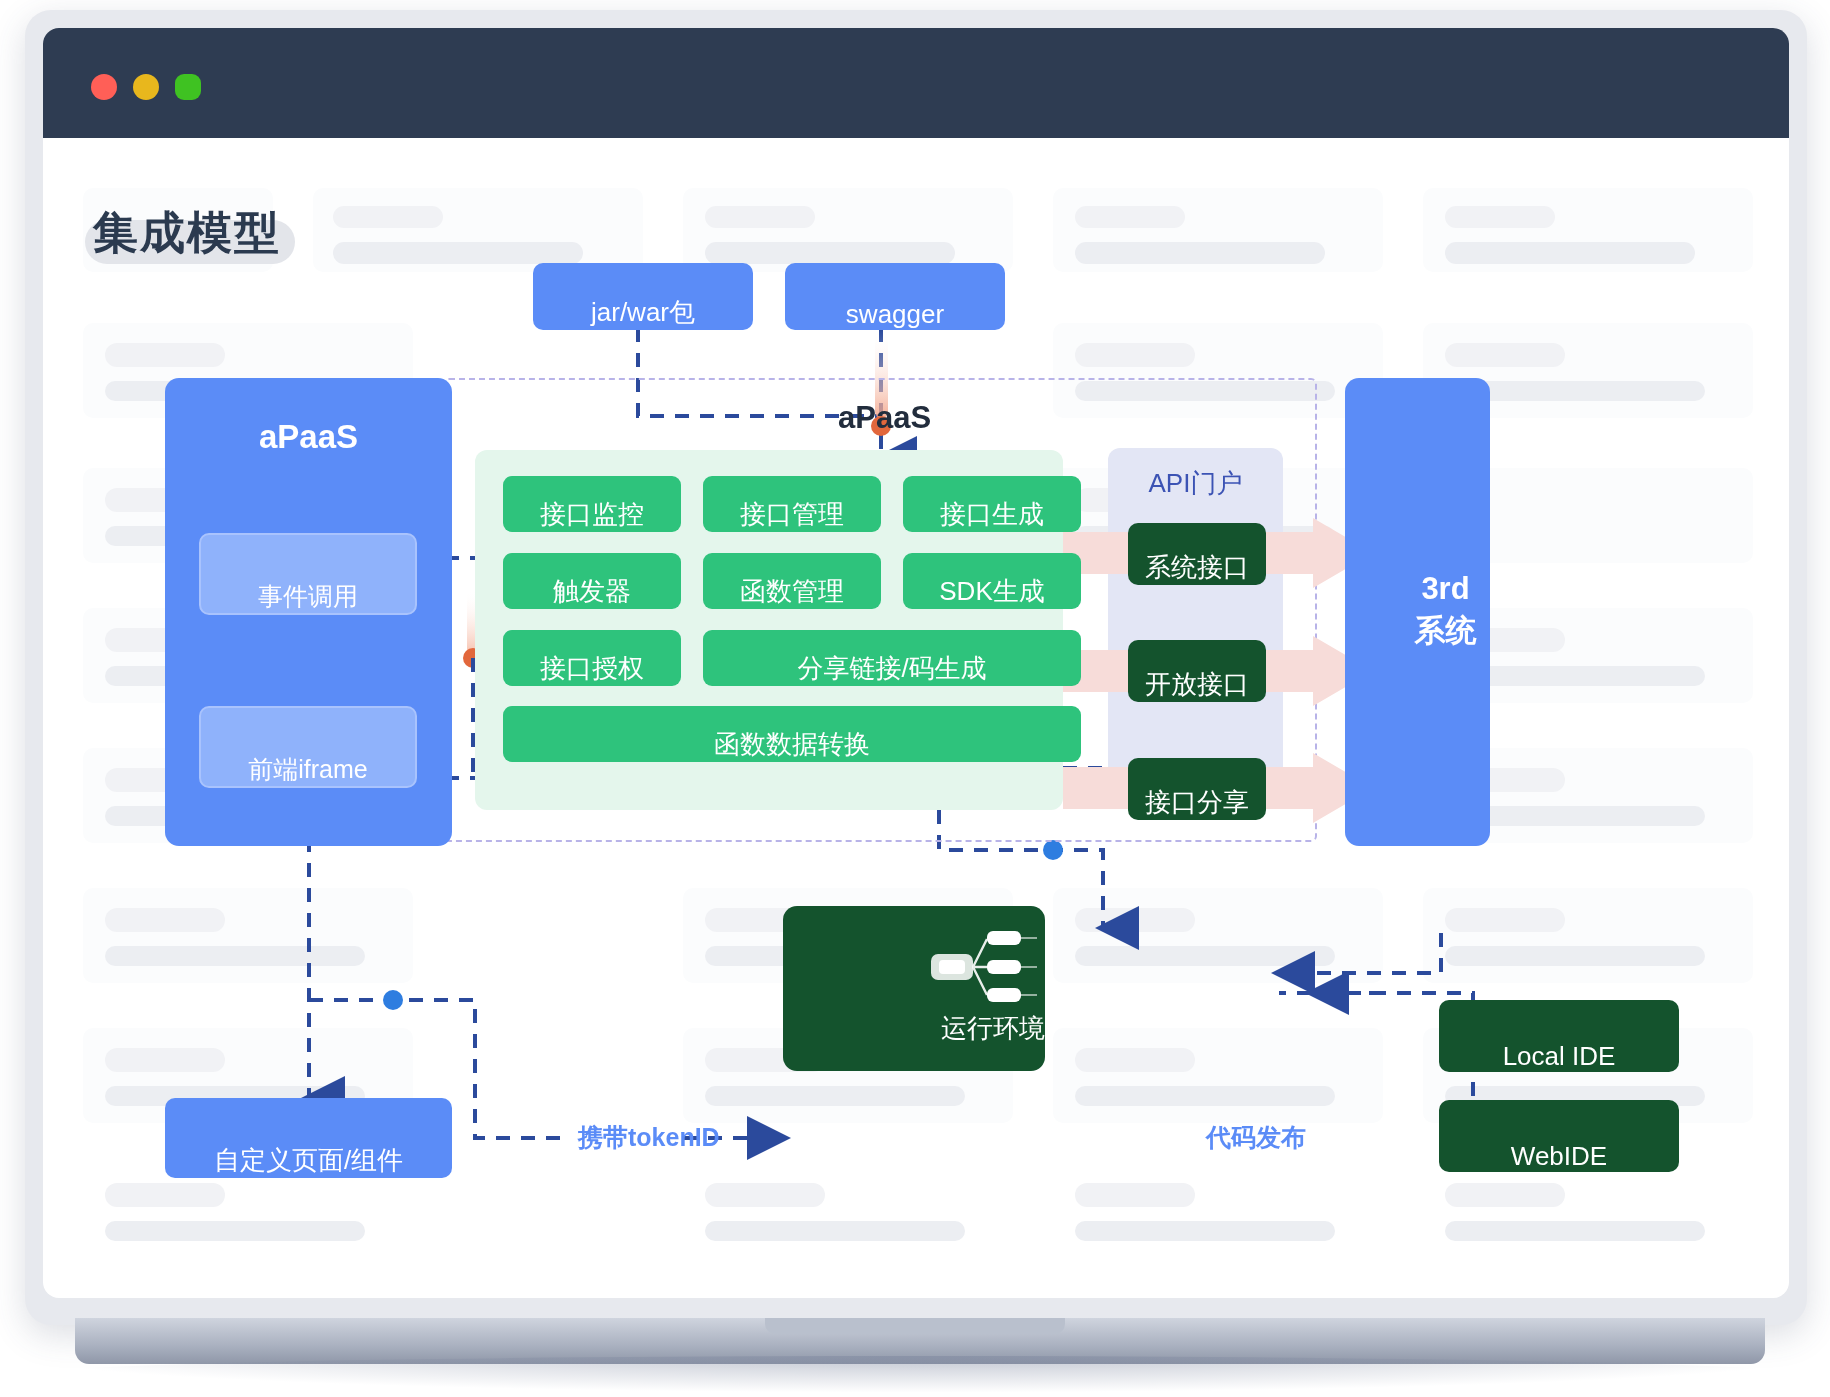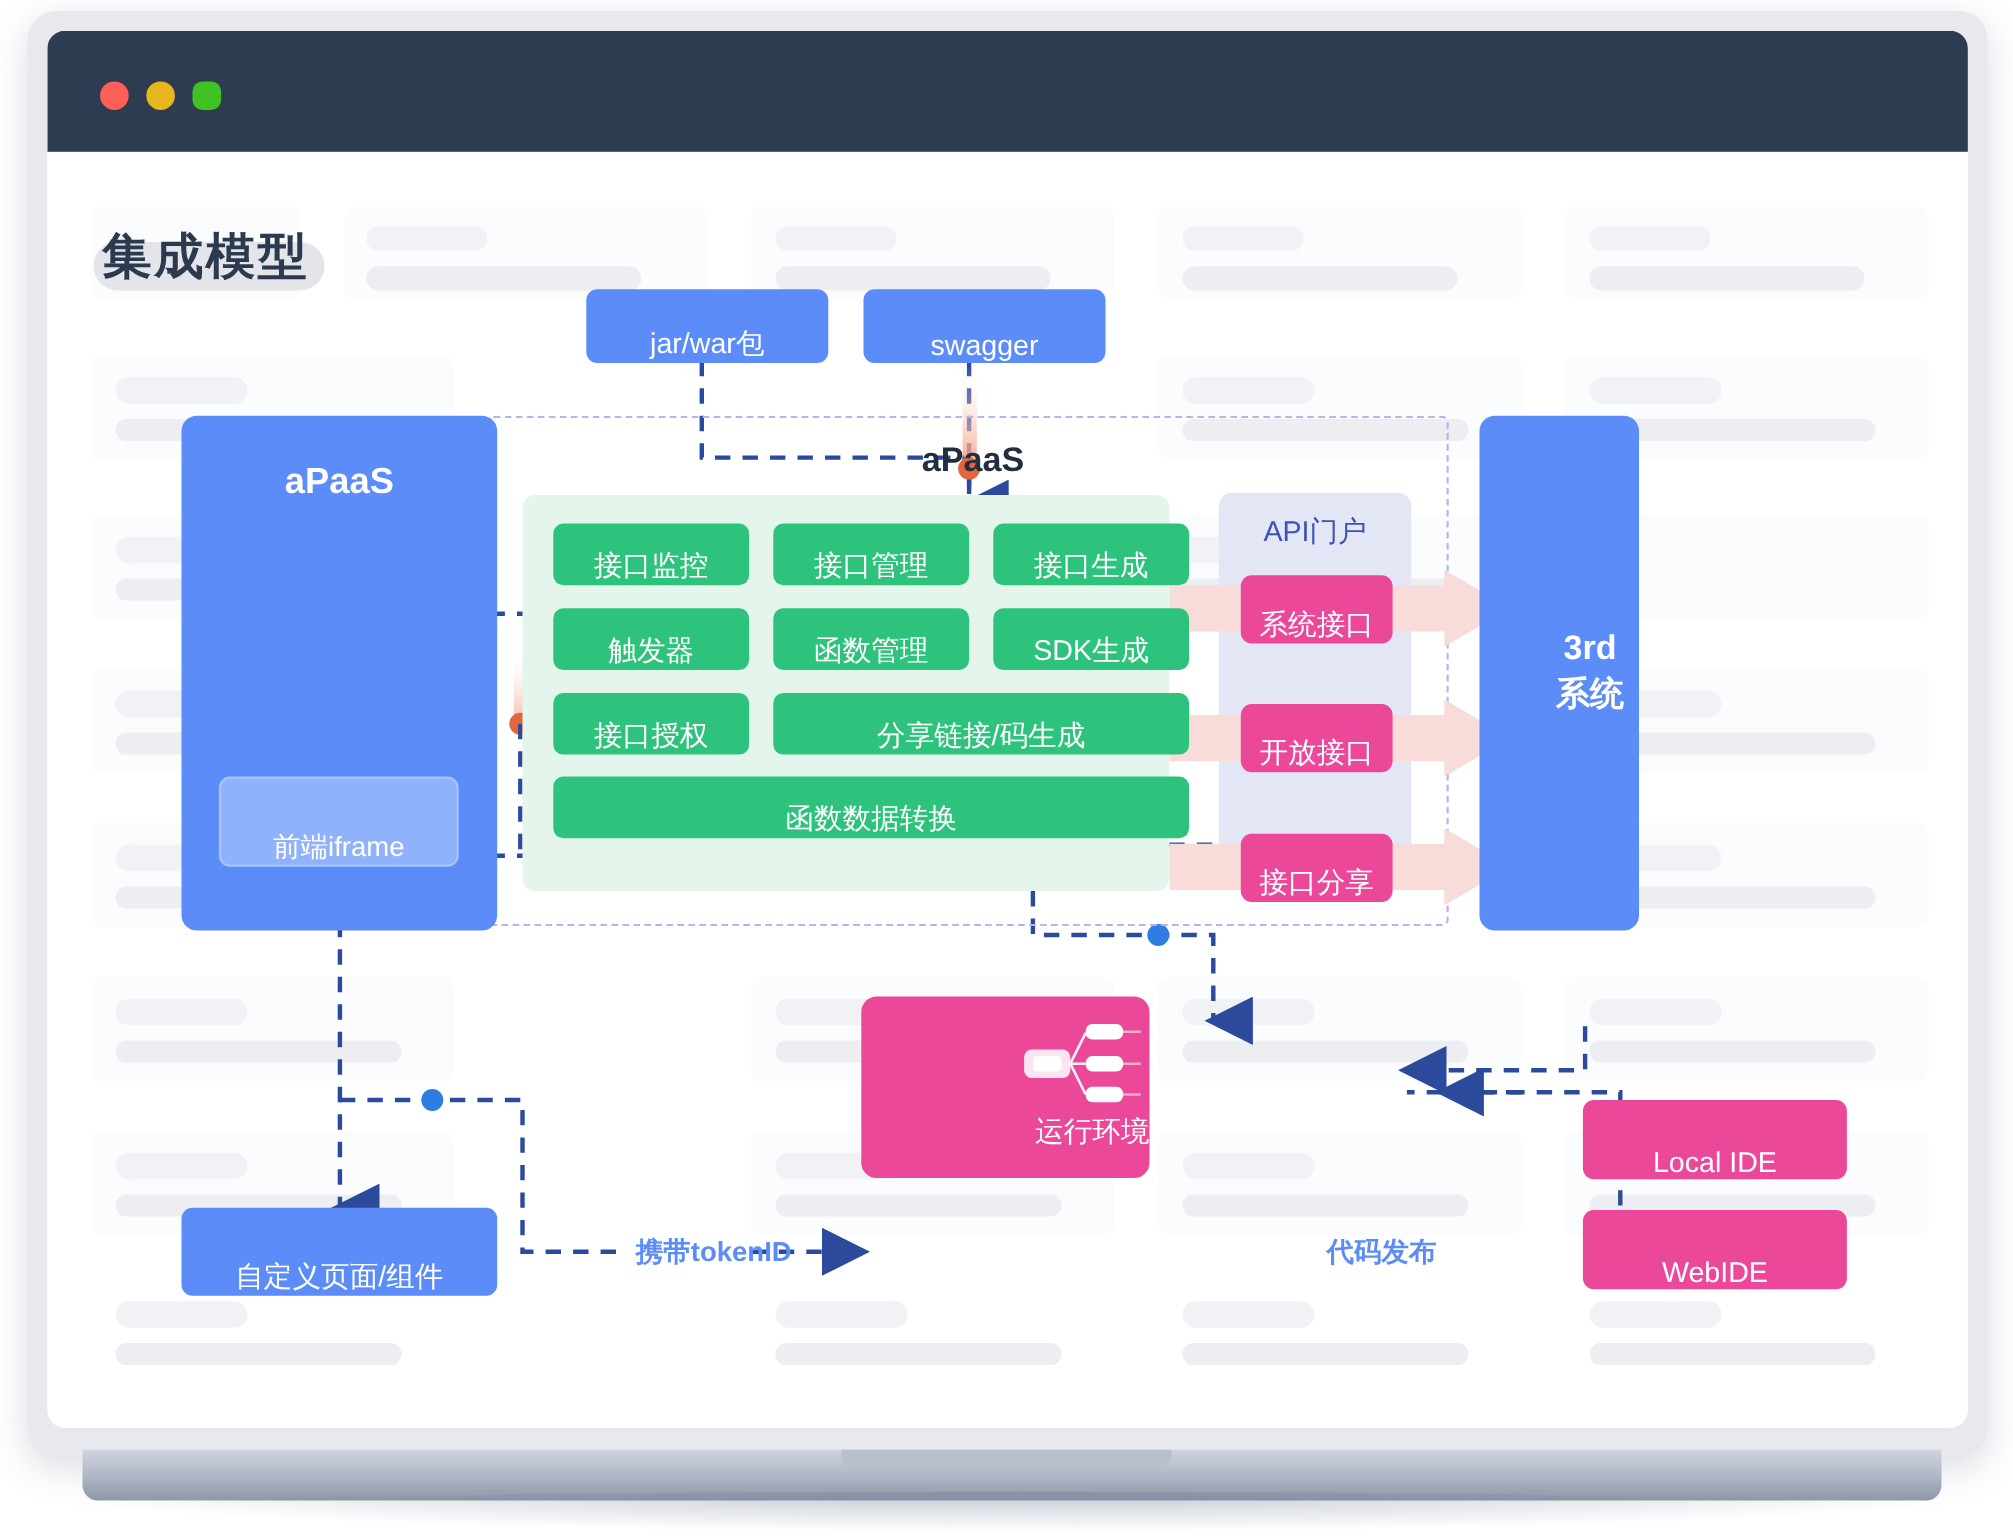--- a/index.html
+++ b/index.html
@@ -63,21 +63,21 @@
     background:#e3e5ea;border-radius:22px;z-index:5;
   }
 
   
   .box{position:absolute;display:flex;align-items:flex-end;justify-content:center;
        text-align:center;color:#fff;box-sizing:border-box;z-index:8;}
   .blue{background:#5b8cf7;border-radius:10px;font-size:26px;}
   .blue-col{background:#5b8cf7;border-radius:14px;}
   .blue-soft{background:#8fb2fb;border:2px solid #a9c3fd;border-radius:10px;font-size:25px;}
   .green{background:#2ec37c;border-radius:9px;font-size:26px;}
-  .darkblue{background:#ec4899;border-radius:10px;font-size:26px;}
+  .darkblue{background:#14532d;border-radius:10px;font-size:26px;}
 
   
   #ipaas-dash{
     position:absolute;left:400px;top:240px;width:870px;height:460px;
     border:2px dashed #b8b3e8;border-radius:6px;z-index:3;
   }
   #ipaas-label{
     position:absolute;left:795px;top:262px;font-size:31px;font-weight:bold;
     color:#222d3d;z-index:9;
   }
@@ -274,20 +274,23 @@
 
       <div class="box blue" style="left:490px;top:125px;width:220px;height:67px;">
         <span>jar/war包</span>
       </div>
       <div class="box blue" style="left:742px;top:125px;width:220px;height:67px;">
         <span>swagger</span>
       </div>
 
       <div class="blue-col" style="position:absolute;left:122px;top:240px;width:287px;height:468px;z-index:7;"></div>
       <div style="position:absolute;left:122px;top:280px;width:287px;text-align:center;font-size:33px;font-weight:bold;color:#fff;z-index:9;">aPaaS</div>
+      <div class="box blue-soft" style="left:156px;top:395px;width:218px;height:82px;z-index:9;">
+        <span>事件调用</span>
+      </div>
       <div class="box blue-soft" style="left:156px;top:568px;width:218px;height:82px;z-index:9;">
         <span>前端iframe</span>
       </div>
 
       <div class="box green" style="left:460px;top:338px;width:178px;height:56px;">
         <span>接口监控</span>
       </div>
       <div class="box green" style="left:660px;top:338px;width:178px;height:56px;">
         <span>接口管理</span>
       </div>

